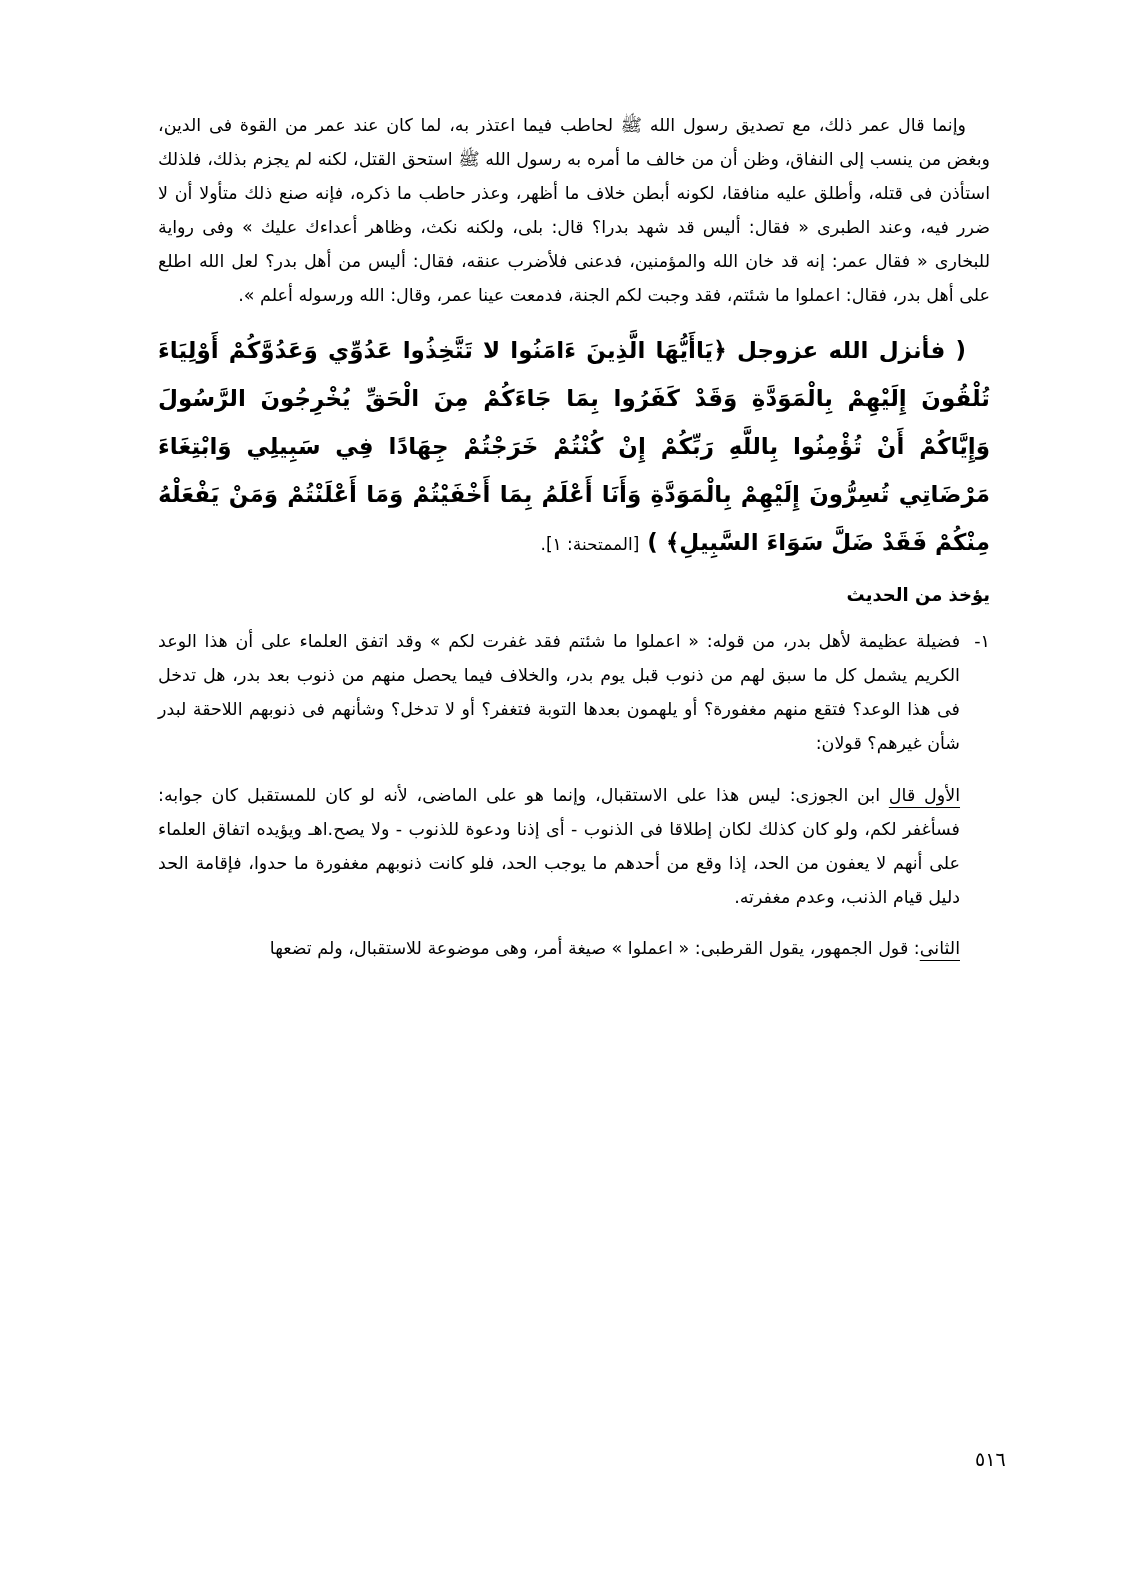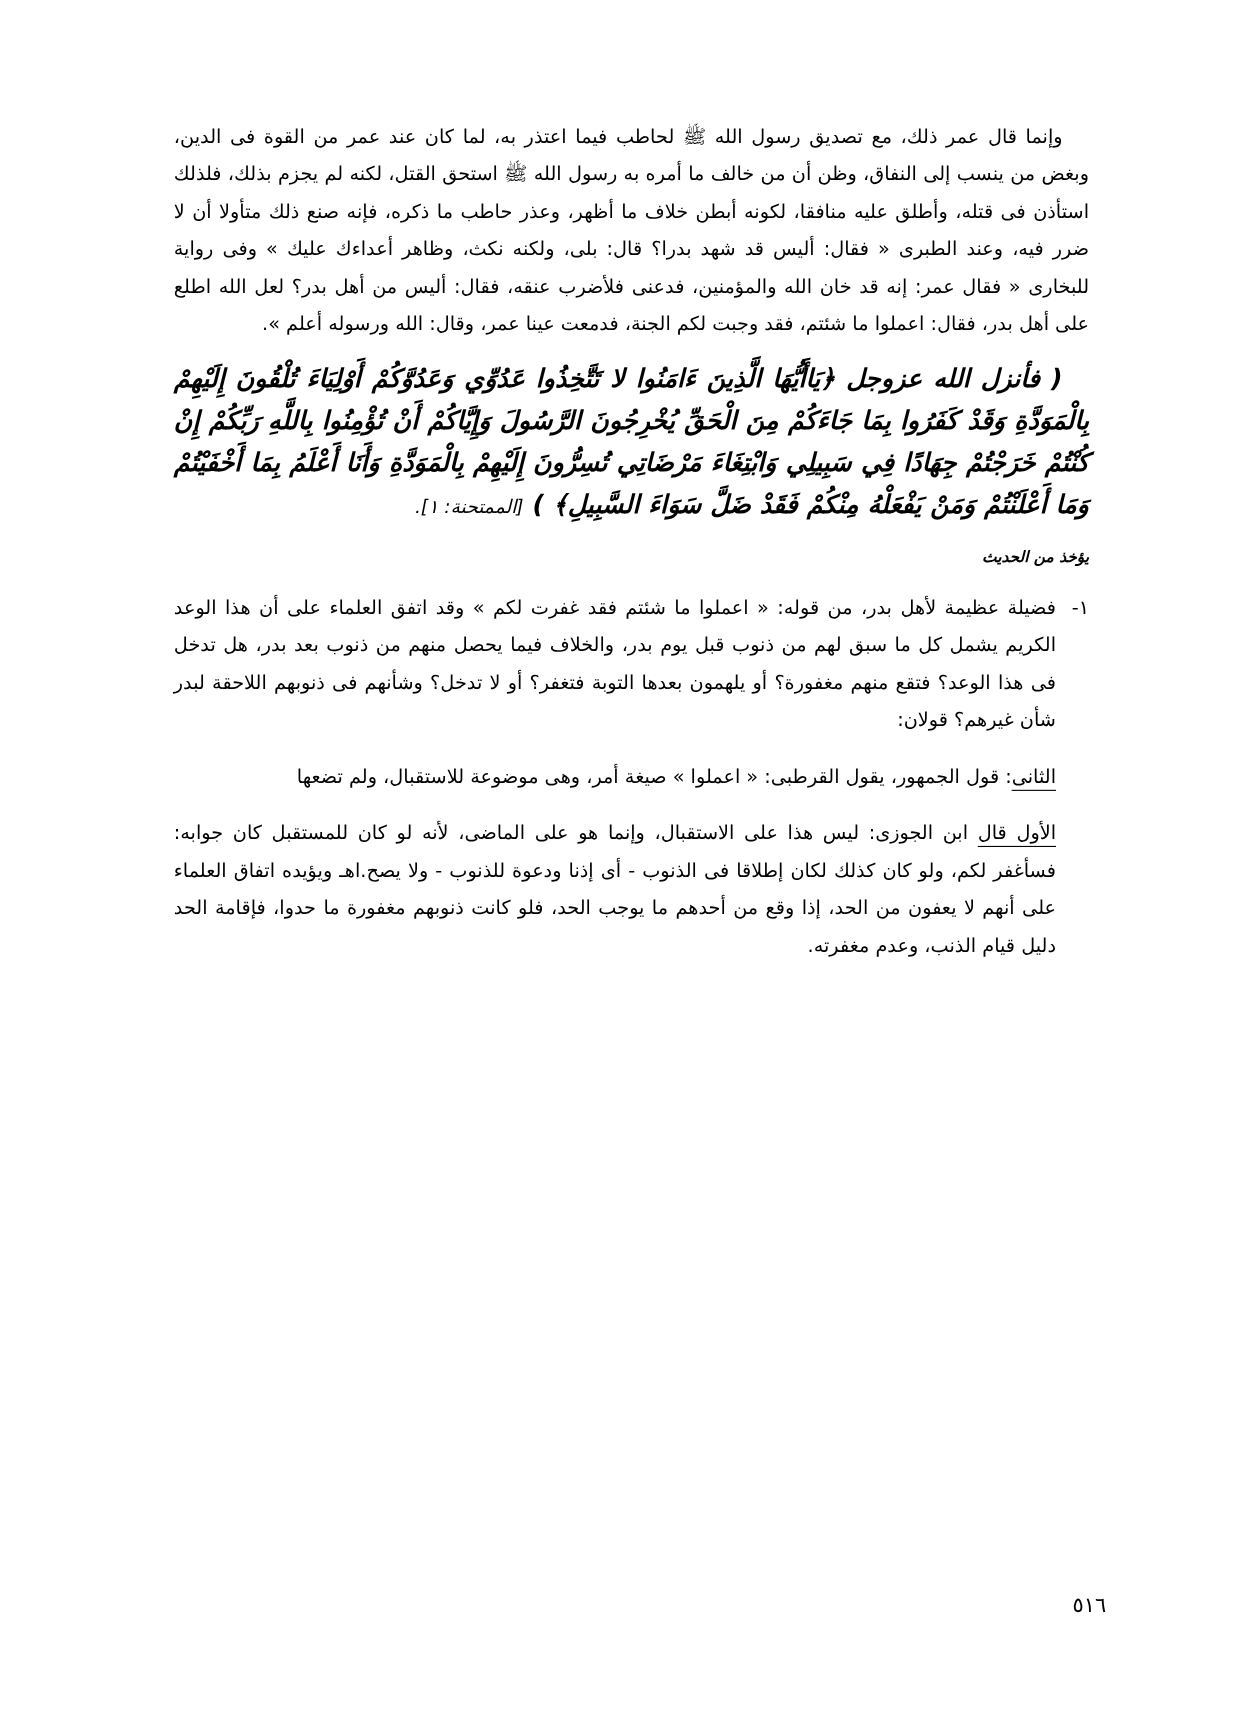--- a/index.html
+++ b/index.html
@@ -26,47 +26,45 @@
     .para {
       font-size: 17.5px;
       line-height: 34px;
       margin: 0 0 14px 0;
       text-align-last: right;
     }
     .indent { text-indent: 24px; }
     .quran {
       font-size: 23px;
       font-weight: bold;
-      line-height: 38px;
+      line-height: 48px;
       margin: 6px 0 10px 0;
       text-indent: 24px;
       text-align-last: right;
-      font-style: italic;
     }
     .quran .ref {
       font-size: 17px;
       font-weight: normal;
     }
     .lead-bold {
       font-weight: bold;
       font-size: 20px;
     }
     .section-title {
       text-align: center;
       font-size: 32px;
       font-weight: bold;
       margin: 30px 0 22px 0;
       line-height: 48px;
     }
     .subheading {
-      font-size: 14px;
+      font-size: 18px;
       font-weight: bold;
       margin: 0 0 12px 0;
       line-height: 34px;
-      font-style: italic;
     }
     .list-item {
       display: flex;
       flex-direction: row;
       font-size: 17.5px;
       line-height: 34px;
       margin: 0 0 12px 0;
     }
     .list-num {
       flex: 0 0 30px;
@@ -115,22 +113,22 @@
 
 
   <h3 class="subheading">يؤخذ من الحديث</h3>
 
   <div class="list-item">
     <span class="list-num">١-</span>
     <span class="list-body">فضيلة عظيمة لأهل بدر، من قوله: « اعملوا ما شئتم فقد غفرت لكم » وقد اتفق العلماء على أن هذا الوعد الكريم يشمل كل ما سبق لهم من ذنوب قبل يوم بدر، والخلاف فيما يحصل منهم من ذنوب بعد بدر، هل تدخل فى هذا الوعد؟ فتقع منهم مغفورة؟ أو يلهمون بعدها التوبة فتغفر؟ أو لا تدخل؟ وشأنهم فى ذنوبهم اللاحقة لبدر شأن غيرهم؟ قولان:</span>
   </div>
 
   <p class="sub-para">
-    <span class="u">الثانى</span><span>: قول الجمهور، يقول القرطبى: « اعملوا » صيغة أمر، وهى موضوعة للاستقبال، ولم تضعها</span>
+    <span class="u">الأول قال</span><span> ابن الجوزى: ليس هذا على الاستقبال، وإنما هو على الماضى، لأنه لو كان للمستقبل كان جوابه: فسأغفر لكم، ولو كان كذلك لكان إطلاقا فى الذنوب - أى إذنا ودعوة للذنوب - ولا يصح.اهـ ويؤيده اتفاق العلماء على أنهم لا يعفون من الحد، إذا وقع من أحدهم ما يوجب الحد، فلو كانت ذنوبهم مغفورة ما حدوا، فإقامة الحد دليل قيام الذنب، وعدم مغفرته.</span>
   </p>
 
   <p class="sub-para">
-    <span class="u">الأول قال</span><span> ابن الجوزى: ليس هذا على الاستقبال، وإنما هو على الماضى، لأنه لو كان للمستقبل كان جوابه: فسأغفر لكم، ولو كان كذلك لكان إطلاقا فى الذنوب - أى إذنا ودعوة للذنوب - ولا يصح.اهـ ويؤيده اتفاق العلماء على أنهم لا يعفون من الحد، إذا وقع من أحدهم ما يوجب الحد، فلو كانت ذنوبهم مغفورة ما حدوا، فإقامة الحد دليل قيام الذنب، وعدم مغفرته.</span>
+    <span class="u">الثانى</span><span>: قول الجمهور، يقول القرطبى: « اعملوا » صيغة أمر، وهى موضوعة للاستقبال، ولم تضعها</span>
   </p>
 
 </div>
 
 <div class="page-number">٥١٦</div>
 
 </body></html>

